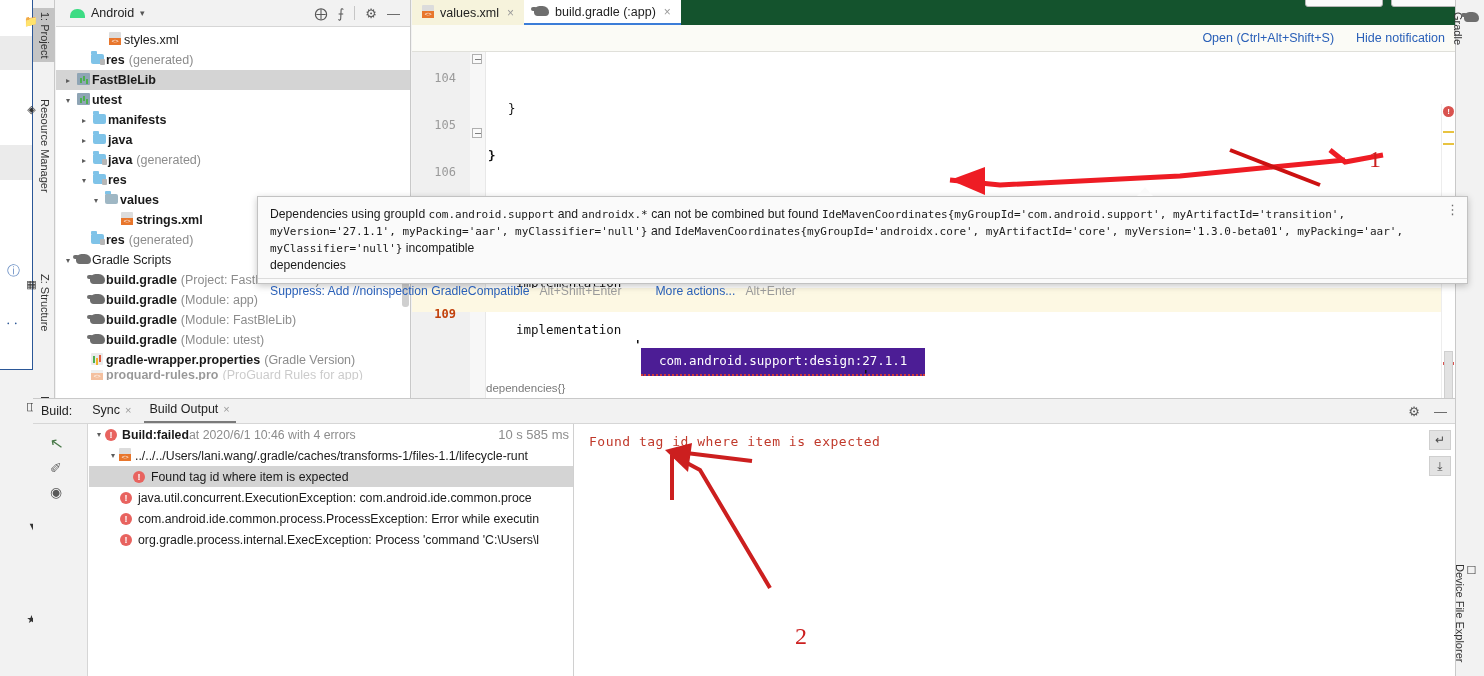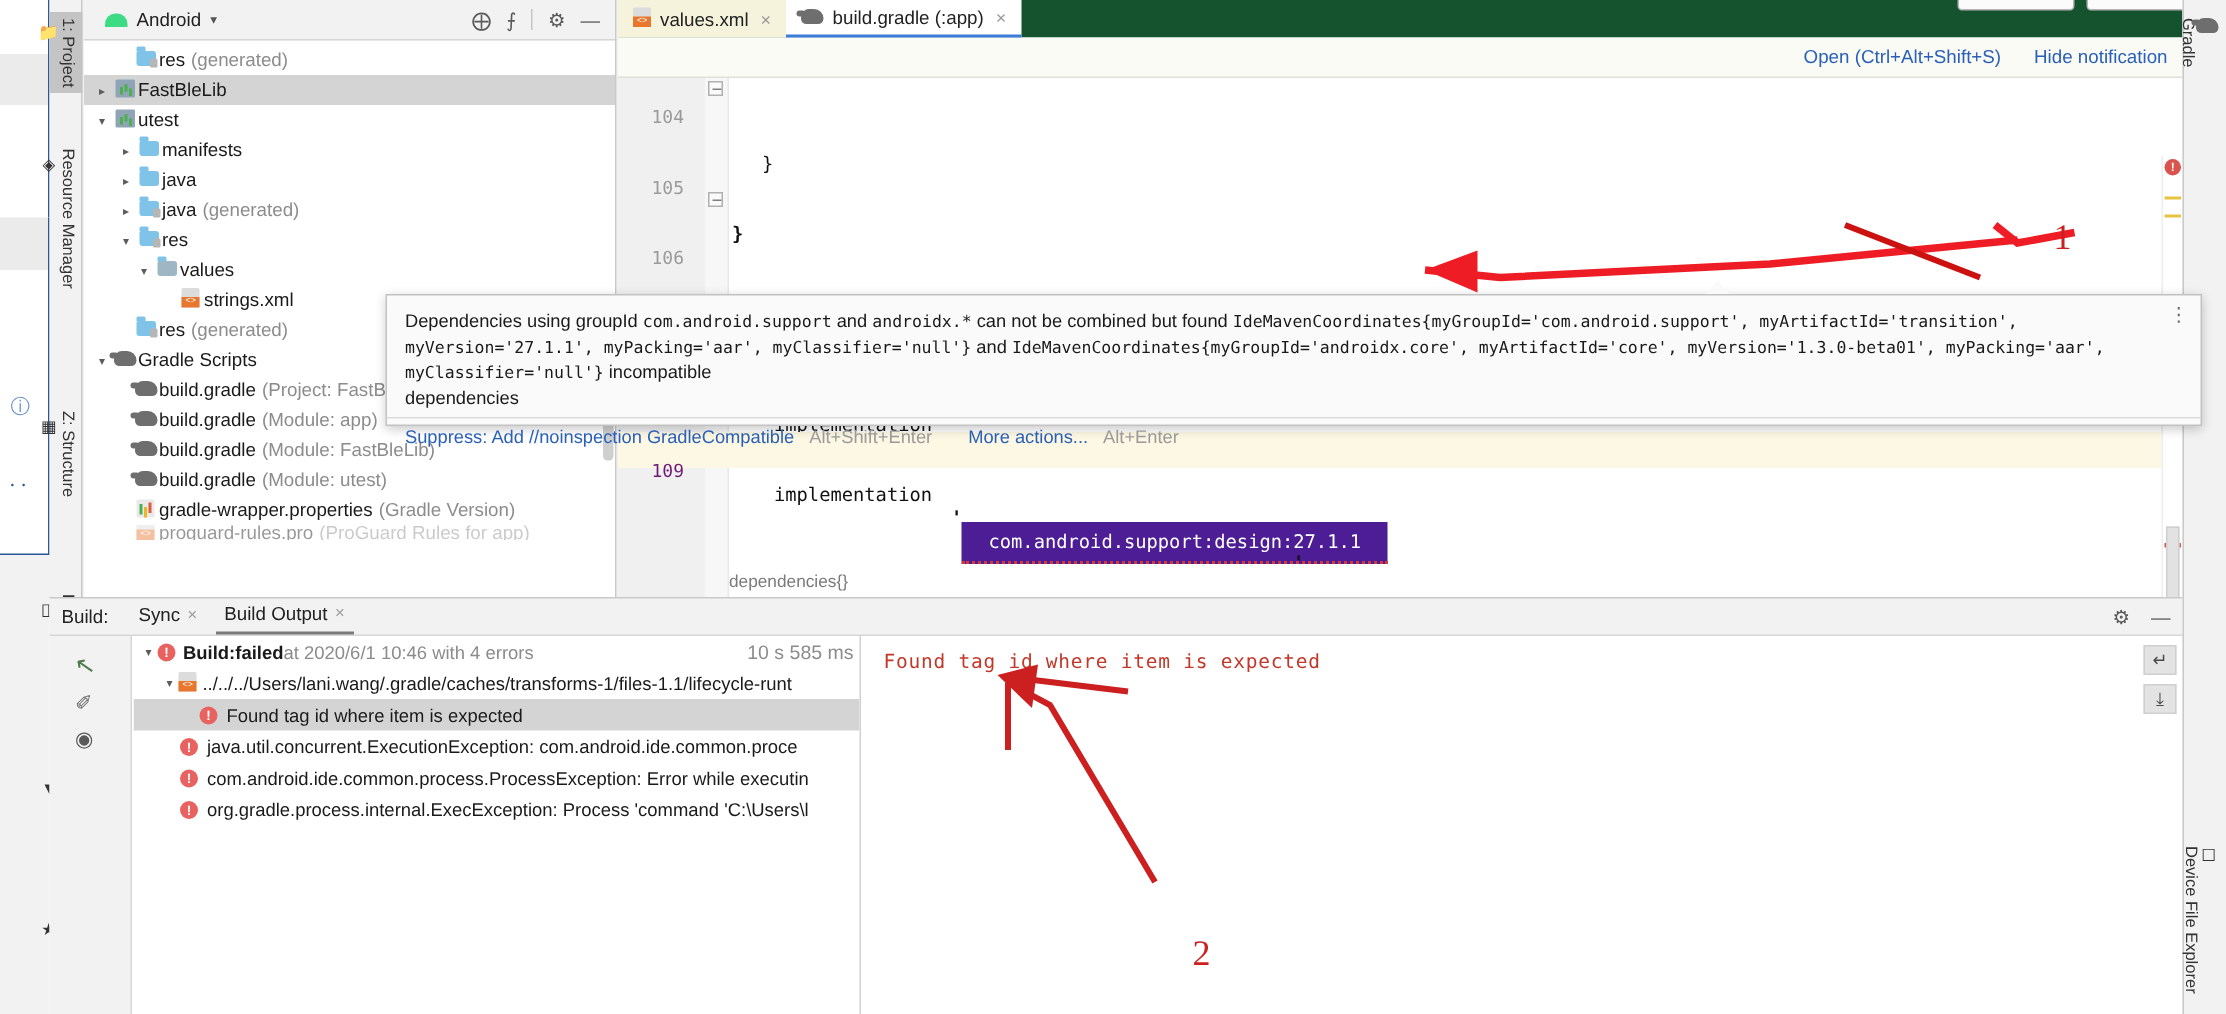--- a/index.html
+++ b/index.html
@@ -49,21 +49,21 @@
   .pp-tools { margin-left: auto; display: flex; align-items: center; gap: 10px; padding-right: 4px;}
   .pp-tools .ic { color: #5a5a5a; font-size: 13px; cursor: pointer; line-height: 1; }
   .pp-divider { width:1px; height:14px; background:#c6c6c6; }
 
   .tree { padding-top: 3px; font-size: 12.5px; color: #1a1a1a; }
   .trow { height: 20px; display: flex; align-items: center; white-space: nowrap; }
   .trow.sel { background: #d4d4d4; }
   .tw { display:inline-block; width: 12px; text-align:center; font-size: 8px; color:#5c5c5c; flex:0 0 auto;}
   .tico { display:inline-block; width: 18px; text-align:center; flex:0 0 auto; }
   .tlabel { color:#1a1a1a; }
-  .tlabel.b { font-weight: normal; }
+  .tlabel.b { font-weight: bold; }
   .tsub { color: #8c8c8c; margin-left: 4px; }
 
   .folder { display:inline-block; width:13px; height:10px; background:#7fc3e8; border-radius:1px 2px 2px 2px; position:relative;}
   .folder:before { content:""; position:absolute; left:0; top:-3px; width:6px; height:3px; background:#7fc3e8; border-radius:1px 1px 0 0;}
   .folder.gen:after { content:""; position:absolute; right:-1px; bottom:-1px; width:5px; height:6px; background:#b6b6b6; border-radius:1px;}
   .folder.grey { background:#9fb7c4; }
   .xmlico { display:inline-block; width:12px; height:13px; background:#dcdcdc; position:relative; border-radius:1px;}
   .xmlico:after { content:"<>"; position:absolute; left:0; bottom:0; width:12px; height:7px; background:#e8762c; color:#fff; font-size:6px; text-align:center; line-height:7px; font-family:"Liberation Sans",sans-serif;}
   .modico { display:inline-block; width:13px; height:12px; background:#8fa5b5; border-radius:1px; position:relative;}
   .modico:after{ content:""; position:absolute; left:3px; bottom:2px; width:2px; height:5px; background:#4caf50; box-shadow: 3px -2px 0 0 #4caf50, 6px 1px 0 0 #4caf50;}
@@ -94,21 +94,21 @@
   .notif a { color:#2a60b8; text-decoration:none; cursor:pointer; }
 
   .code-area { position:absolute; left:0; top:52px; right:0; bottom:0; background:#fff; overflow:hidden;}
   .gutter { position:absolute; left:0; top:0; width:58px; height:100%; background:#f0f0f0; }
   .fold-col { position:absolute; left:58px; top:0; width:16px; height:100%; background:#f7f7f7; border-right:1px solid #e8e8e8;}
   .code-lines { position:absolute; left:0; top:0; right:0; font-family:"DejaVu Sans Mono", monospace; font-size:12.5px; }
   .cline { height:23.6px; position:relative; white-space:pre; }
   .cline .num { position:absolute; left:0; width:44px; text-align:right; color:#9a9a9a; font-size:12px; font-family:"DejaVu Sans Mono",monospace; line-height:23.6px;}
   .cline .txt { position:absolute; left:74px; line-height:23.6px; color:#111; }
   .cline.hl { background:#fdf8e3; }
-  .cline.hl .num { color:#701a75; }
+  .cline.hl .num { color:#c2410c;font-weight:bold; }
   .str { color:#147b28; font-weight:bold; }
   .run-arrow { position:absolute; left:46px; top:6px; width:0;height:0;border-left:8px solid #49a942;border-top:5px solid transparent;border-bottom:5px solid transparent;}
   .fold-minus { position:absolute; left:60px; top:6px; width:10px;height:10px;border:1px solid #b0b0b0;background:#fafafa;}
   .fold-minus:after{content:"";position:absolute;left:2px;top:4px;width:6px;height:1px;background:#808080;}
   .sel-tok { background:#4c1d95; color:#ffffff !important; padding:1px 18px; }
   .squiggle { border-bottom: 2px dotted #d03a3a; }
 
   .breadcrumb { position:absolute; left:74px; bottom:4px; font-size:11.5px; color:#7a7a7a; font-family:"Liberation Sans",sans-serif;}
 
   .marker-bar { position:absolute; right:0; top:52px; width:14px; bottom:0; background:#fff; border-left:1px solid #ededed;}
@@ -216,20 +216,25 @@
         <span class="ic">⨁</span>
         <span class="ic">⨍</span>
         <span class="pp-divider"></span>
         <span class="ic">⚙</span>
         <span class="ic">—</span>
       </div>
     </div>
 
     <div class="tree">
 
+      <div class="trow">
+        <span style="width:50px;flex:0 0 auto;"></span>
+        <span class="tico"><i class="xmlico"></i></span>
+        <span class="tlabel">styles.xml</span>
+      </div>
 
       <div class="trow">
         <span style="width:32px;flex:0 0 auto;"></span>
         <span class="tico"><i class="folder gen"></i></span>
         <span class="tlabel b">res</span>
         <span class="tsub">(generated)</span>
       </div>
 
       <div class="trow sel">
         <span style="width:6px;flex:0 0 auto;"></span>
@@ -420,21 +425,21 @@
 
   <div class="popup-tip"></div>
   <div class="popup">
     <div class="popup-body">
       <span>Dependencies using groupId </span><span class="mono">com.android.support</span><span> and </span><span class="mono">androidx.*</span><span> can not be combined but found </span><span class="mono">IdeMavenCoordinates{myGroupId='com.android.support', myArtifactId='transition', myVersion='27.1.1', myPacking='aar', myClassifier='null'}</span><span> and </span><span class="mono">IdeMavenCoordinates{myGroupId='androidx.core', myArtifactId='core', myVersion='1.3.0-beta01', myPacking='aar', myClassifier='null'}</span><span> incompatible</span>
       <div>dependencies</div>
     </div>
     <div class="popup-foot">
       <span class="lnk">Suppress: Add //noinspection GradleCompatible</span>
       <span class="sc">Alt+Shift+Enter</span>
-      <span class="lnk" style="margin-left:14px;">More actions...</span>
+      <span class="lnk" style="margin-left:24px;">More actions...</span>
       <span class="sc">Alt+Enter</span>
     </div>
     <span class="kebab">⋮</span>
   </div>
 
   <div class="build-panel">
     <div class="bp-header">
       <span class="lbl">Build:</span>
       <div class="bp-tab">
         <span>Sync</span>

